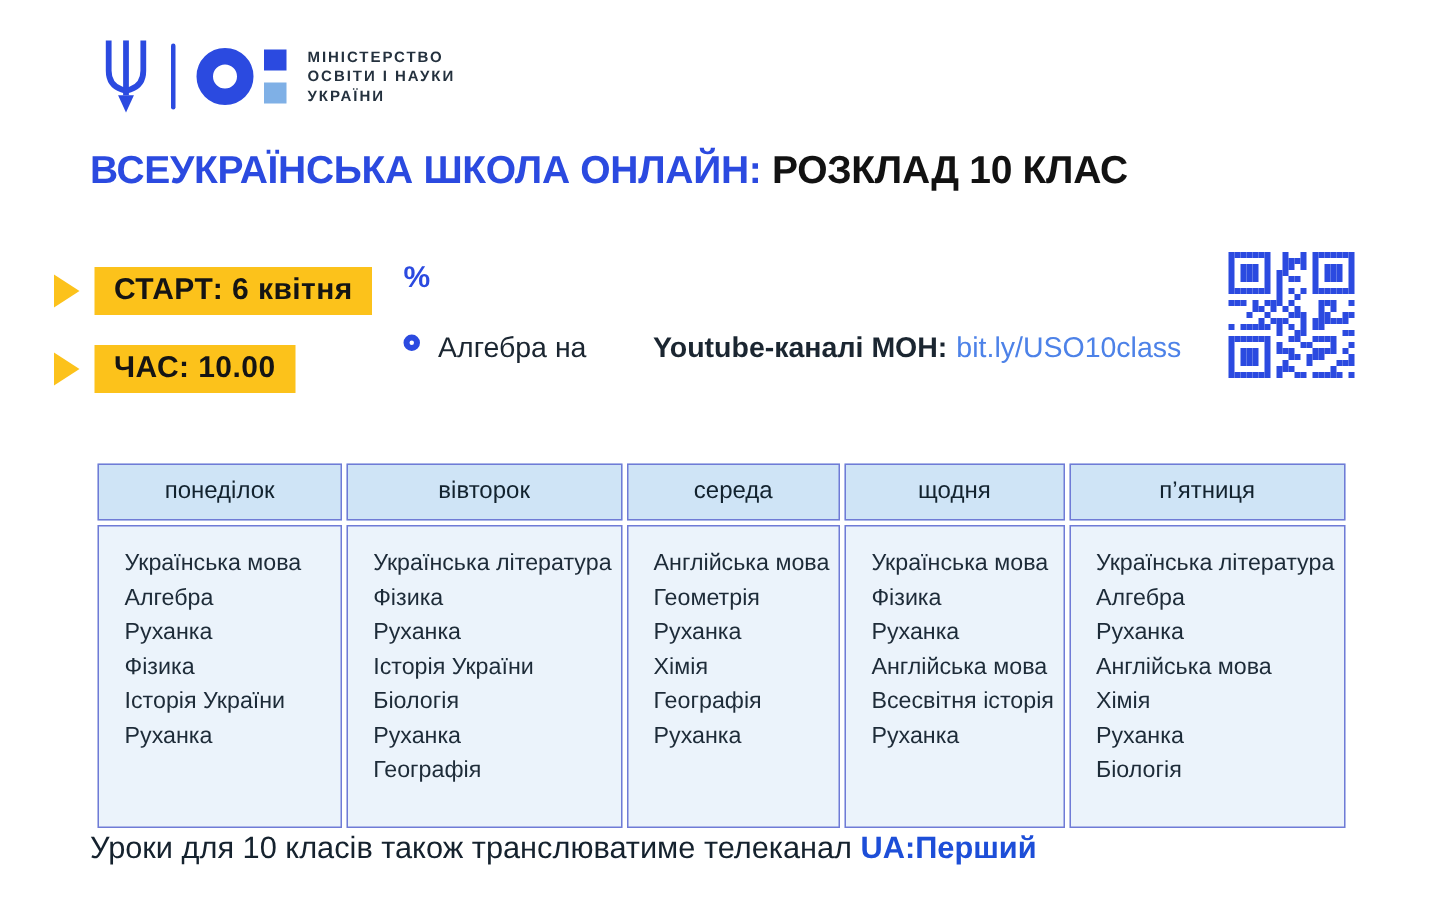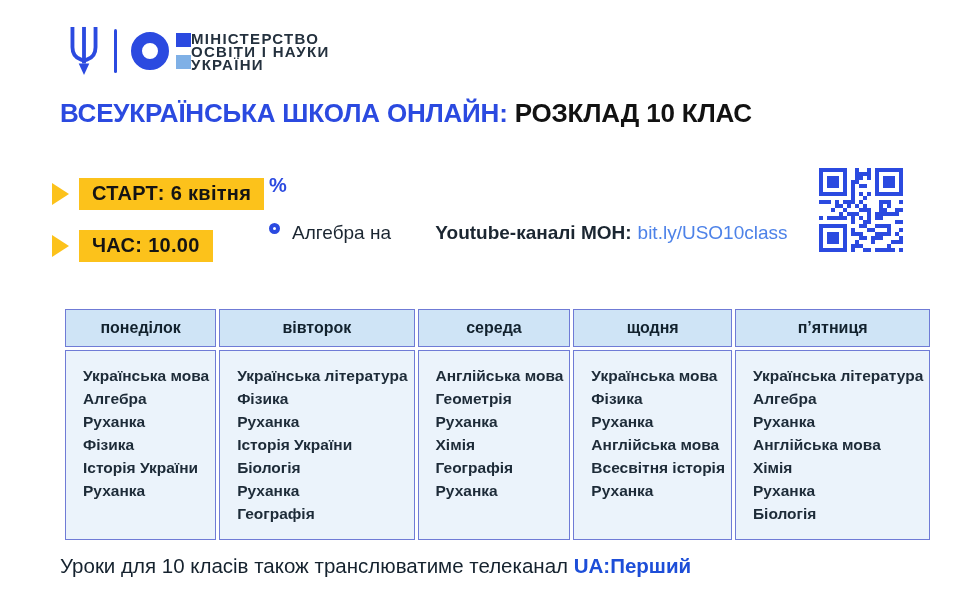--- a/index.html
+++ b/index.html
@@ -23,53 +23,53 @@
   
   .brand{position:absolute;left:66px;top:26px;display:flex;align-items:center;}
   .trident{display:block;}
   .logo-divider{width:3px;height:44px;background:var(--brand-blue);margin:0 14px 0 12px;border-radius:2px;}
   .o-logo{display:flex;align-items:center;}
   .o-ring{width:38px;height:38px;border:11px solid var(--brand-blue);border-radius:50%;}
   .o-colon{display:flex;flex-direction:column;justify-content:space-between;height:36px;margin-left:7px;}
   .o-sq{width:15px;height:14px;}
   .o-sq.top{background:var(--brand-blue);}
   .o-sq.bottom{background:#7fb0e6;}
-  .ministry{margin-left:0;font-size:15px;font-weight:bold;letter-spacing:1.3px;line-height:13px;color:#24313e;}
+  .ministry{margin-left:14px;font-size:10px;font-weight:bold;letter-spacing:1.3px;line-height:13px;color:#24313e;}
 
   
   .title{position:absolute;left:60px;top:98px;margin:0;font-size:26px;font-weight:bold;letter-spacing:-0.2px;white-space:nowrap;color:#121212;text-align:right;}
   .title .hl{color:var(--brand-blue);}
 
   
   .info{position:absolute;left:36px;top:172px;width:888px;height:120px;}
-  .badge-row{position:absolute;left:16px;display:flex;align-items:center;text-align:center;}
+  .badge-row{position:absolute;left:0;display:flex;align-items:center;text-align:center;}
   .badge-row.r1{top:6px;}
   .badge-row.r2{top:58px;}
   .tri{width:0;height:0;border-top:11px solid transparent;border-bottom:11px solid transparent;border-left:17px solid var(--accent-yellow);margin-right:10px;}
   .badge{background:var(--accent-yellow);color:#141414;font-size:20px;font-weight:bold;letter-spacing:0.3px;padding:4px 13px 5px 13px;white-space:nowrap;}
 
   .notes{position:absolute;left:233px;top:0;width:540px;}
   .note{display:flex;align-items:flex-start;font-size:19px;line-height:27px;color:#1b2631;}
   .note + .note{margin-top:20px;}
   .pct{color:var(--brand-blue);font-weight:bold;font-size:20px;line-height:27px;margin-right:12px;}
   .ring{flex:0 0 auto;width:11px;height:11px;border:4.5px solid var(--brand-blue);border-radius:50%;margin:4px 12px 0 0;}
   .note b{font-weight:bold;margin-left:39px;}
   .link{color:var(--link-blue);text-decoration:none;margin-left:6px;}
 
   .qr{position:absolute;top:-6px;right:19px;}
 
   
   .sched{position:absolute;left:62px;top:306px;width:838px;border-collapse:separate;border-spacing:3px;}
   .sched th{
     background:var(--head-bg);border:1px solid var(--border-blue);
-    font-size:16px;font-weight:bold;color:#12222e;padding:9px 4px;
+    font-size:16px;font-weight:normal;color:#12222e;padding:9px 4px;
   }
   .sched td{
     background:var(--cell-bg);border:1px solid var(--border-blue);
-    vertical-align:top;padding:13px 6px 14px 17px;height:176px;font-weight:bold;
+    vertical-align:top;padding:13px 6px 26px 17px;height:176px;
   }
   .subject{font-size:15.5px;line-height:23px;color:#1d2b38;white-space:nowrap;}
 
   
   .footer{position:absolute;left:60px;top:554px;margin:0;font-size:20.5px;color:#15222e;}
   .footer .channel{color:#1d4ed8;font-weight:bold;}
 </style>
 </head>
 <body>
 

